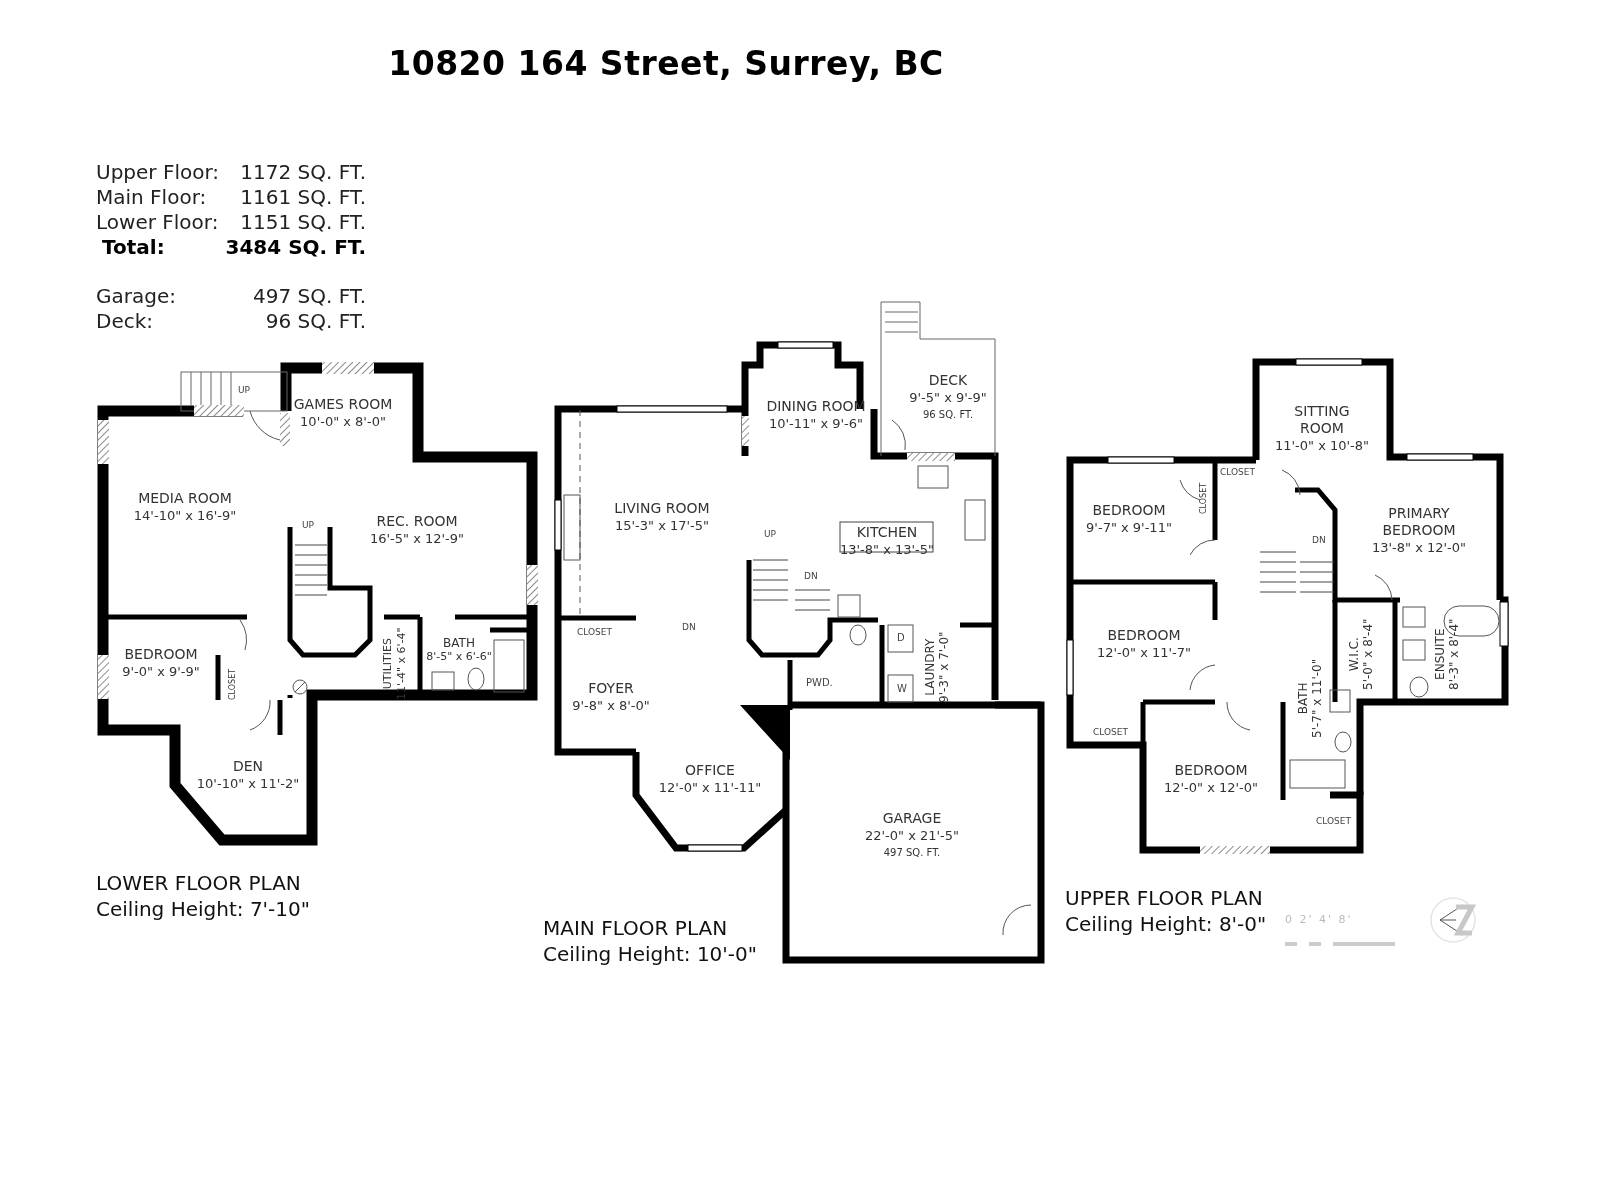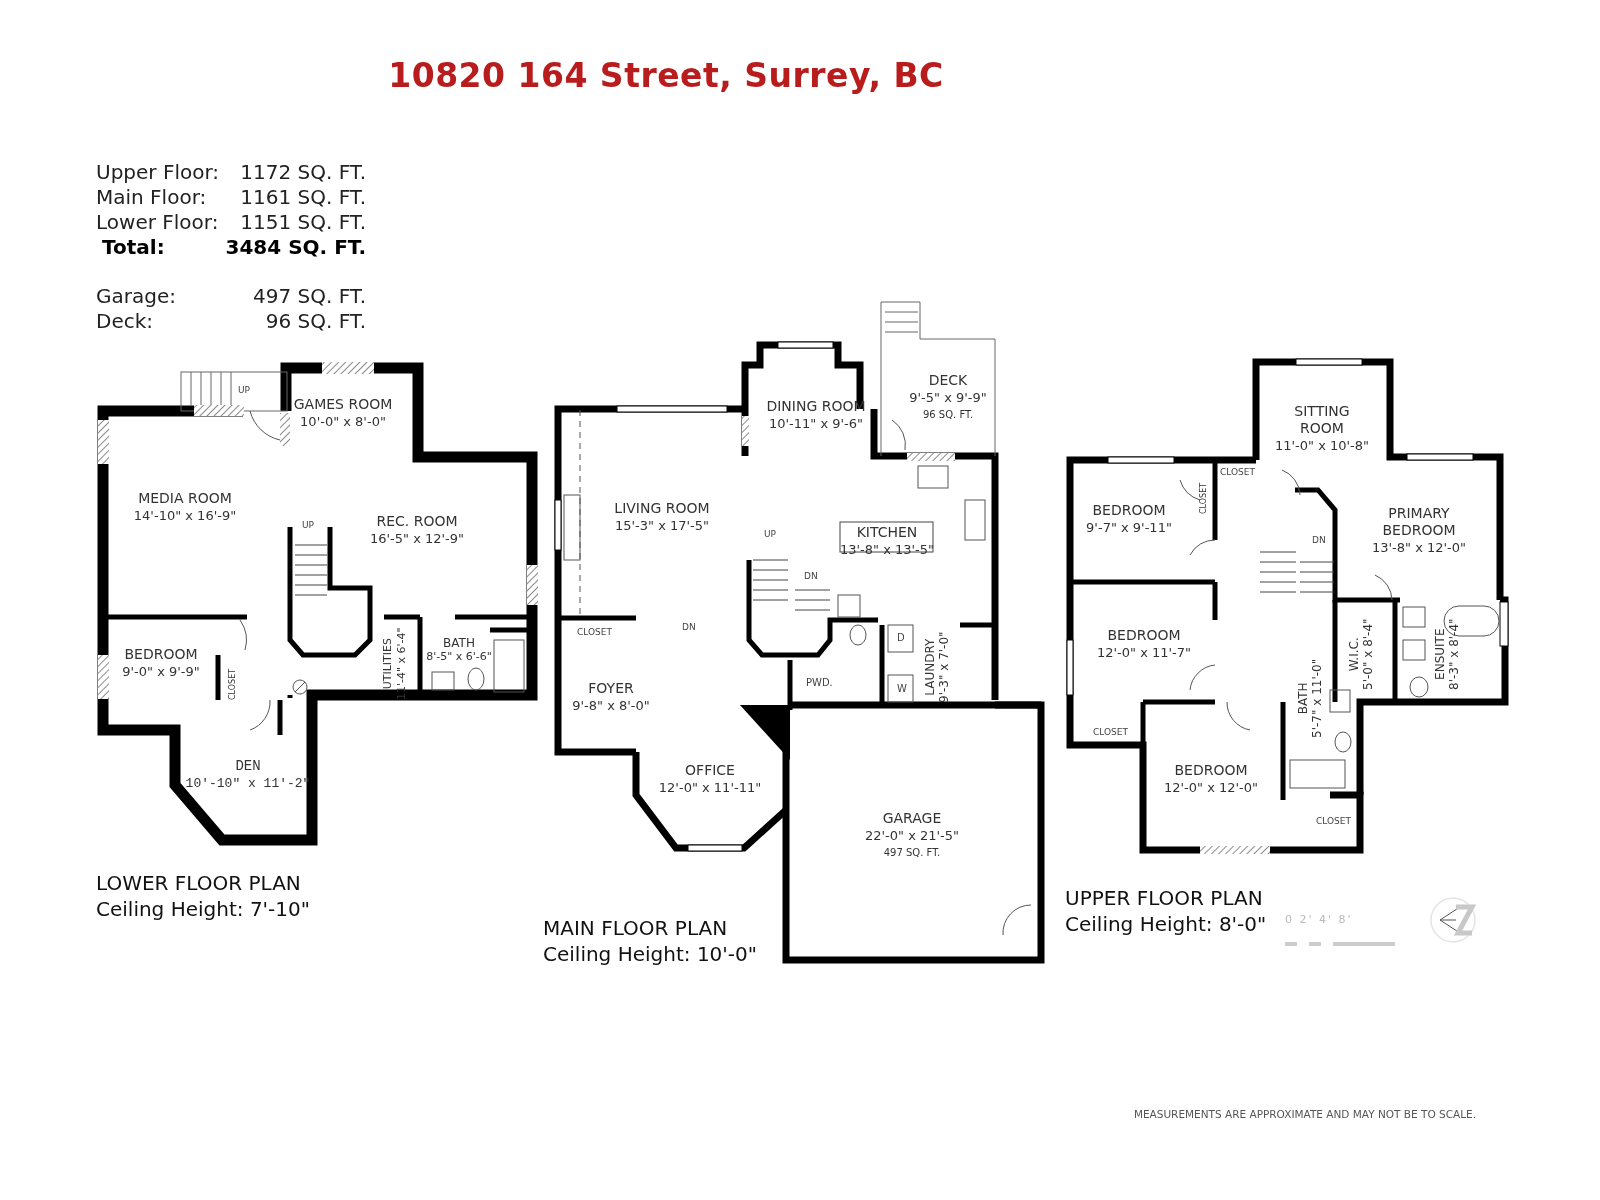--- a/index.html
+++ b/index.html
@@ -1,19 +1,19 @@
 <!DOCTYPE html>
 <html><head>
 <meta charset="utf-8">
 <style>
   html, body { margin:0; padding:0; background:#ffffff; }
   body { width:1600px; height:1200px; position:relative; overflow:hidden;
          font-family:"DejaVu Sans", sans-serif; color:#1a1a1a; }
   .abs { position:absolute; }
-  .title { left:0; width:1332px; top:56px; text-align:center; font-size:33px; font-weight:bold; letter-spacing:0.5px; color:#b91c1c; }
+  .title { left:0; width:1332px; top:44px; text-align:center; font-size:33px; font-weight:bold; letter-spacing:0.5px; color:#000000; }
   .areas { left:96px; top:160px; width:270px; font-size:20px; color:#222; }
   .areas .row { display:flex; justify-content:space-between; height:25px; line-height:25px; }
   .areas .row.total { font-weight:bold; color:#000;margin-left:6px; }
   .areas .gap { height:24px; }
   .plan-title { font-size:20px; color:#111; line-height:26px; }
   svg.plan { position:absolute; left:0; top:0; }
   .room { position:absolute; text-align:center; font-size:14px; color:#333; line-height:17px; white-space:nowrap; transform:translateX(-50%); }
   .room .dim { font-size:13px; }
   .room .sq { font-size:10px; }
   .small { position:absolute; font-size:9px; color:#444; white-space:nowrap; }
@@ -257,21 +257,21 @@
   <div class="dim">9'-0" x 9'-9"</div>
 </div>
 <div class="vert" style="left:381px;top:700px;font-size:11px;">
   <div>UTILITIES</div>
   <div>11'-4" x 6'-4"</div>
 </div>
 <div class="room" style="left:459px;top:636px;font-size:12px;line-height:14px;">
   <div>BATH</div>
   <div class="dim" style="font-size:11px;">8'-5" x 6'-6"</div>
 </div>
-<div class="room" style="left:248px;top:758px;font-family:Liberation Mono, monospace;">
+<div class="room" style="left:248px;top:758px;">
   <div>DEN</div>
   <div class="dim">10'-10" x 11'-2"</div>
 </div>
 <div class="vert" style="left:226px;top:700px;font-size:8px;">CLOSET</div>
 <div class="small" style="left:238px;top:385px;">UP</div>
 <div class="small" style="left:302px;top:520px;">UP</div>
 <div class="abs plan-title" style="left:96px;top:870px;">
   <div>LOWER FLOOR PLAN</div>
   <div>Ceiling Height: 7'-10"</div>
 </div>
@@ -360,14 +360,13 @@
 <div class="small" style="left:1093px;top:727px;">CLOSET</div>
 <div class="small" style="left:1316px;top:816px;">CLOSET</div>
 <div class="vert" style="left:1197px;top:514px;font-size:8px;">CLOSET</div>
 <div class="small" style="left:1312px;top:535px;">DN</div>
 <div class="abs plan-title" style="left:1065px;top:885px;">
   <div>UPPER FLOOR PLAN</div>
   <div>Ceiling Height: 8'-0"</div>
 </div>
 
 <div class="abs footer" style="top:1107px;">
-  <div>MEASUREMENTS ARE APPROXIMATE AND MAY NOT BE TO SCALE.</div>
 </div>
 
 </body></html>

